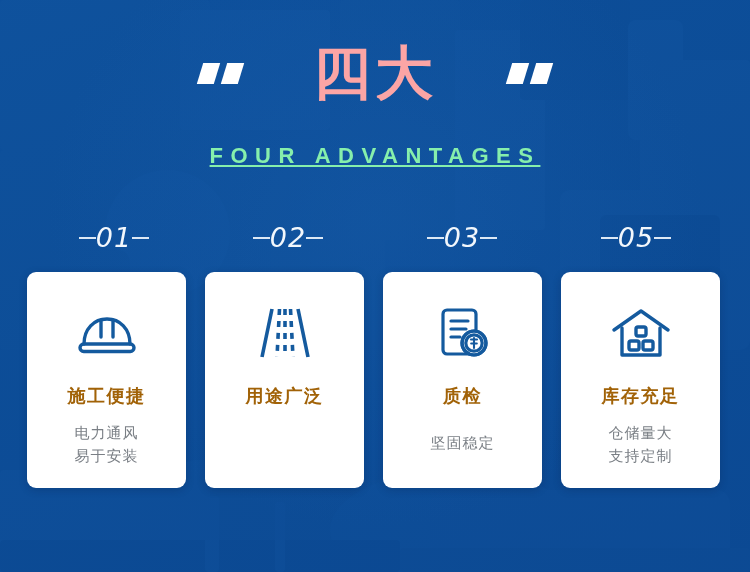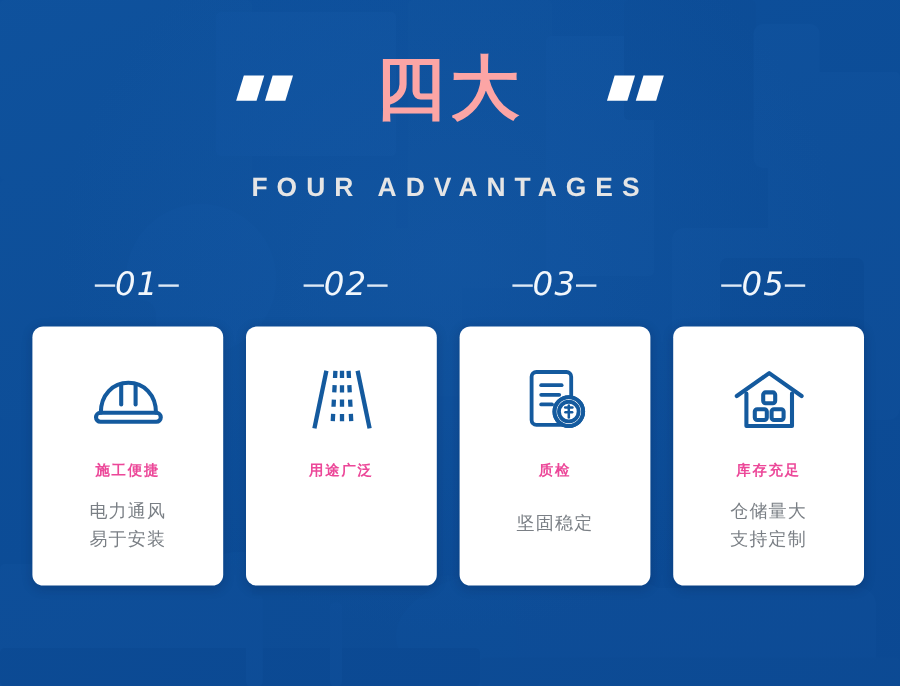--- a/index.html
+++ b/index.html
@@ -49,24 +49,25 @@
     color:#fca5a5;
     font-family:"DejaVu Sans","Liberation Sans",sans-serif;
     font-size:58px; font-weight:bold; line-height:1;
     letter-spacing:4px;
     white-space:nowrap;
   }
 
   .subtitle {
     position:absolute; left:0; right:0; top:143px;
     text-align:center;
-    color:#e5e5e5;
+    color:#86efac;
     font-size:22px; font-weight:bold;
     letter-spacing:7.5px;
     font-family:"Liberation Sans", sans-serif;
+    text-decoration:underline;
   }
 
   
   .numbers {
     position:absolute; left:27px; top:224px; width:696px;
     display:flex;
   }
   .num-cell {
     width:25%;
     display:flex; align-items:center; justify-content:center;
@@ -91,22 +92,22 @@
     box-shadow:0 2px 9px rgba(0,20,50,.20);
     display:flex; flex-direction:column; align-items:center;
     padding-top:30px;
   }
   .icon-wrap {
     height:62px; width:100%;
     display:flex; align-items:center; justify-content:center;
   }
   .card-title {
     margin-top:20px;
-    color:#ec4899;
-    font-size:12px; font-weight:bold;
+    color:#a16207;
+    font-size:18px; font-weight:bold;
     letter-spacing:1.5px;
     font-family:"DejaVu Sans","Liberation Sans",sans-serif;
   }
   .card-desc {
     margin-top:14px;
     text-align:center;
     color:#7a7f85;
     font-size:15px; line-height:1.55;
     letter-spacing:1px;
     font-family:"DejaVu Sans","Liberation Sans",sans-serif;

